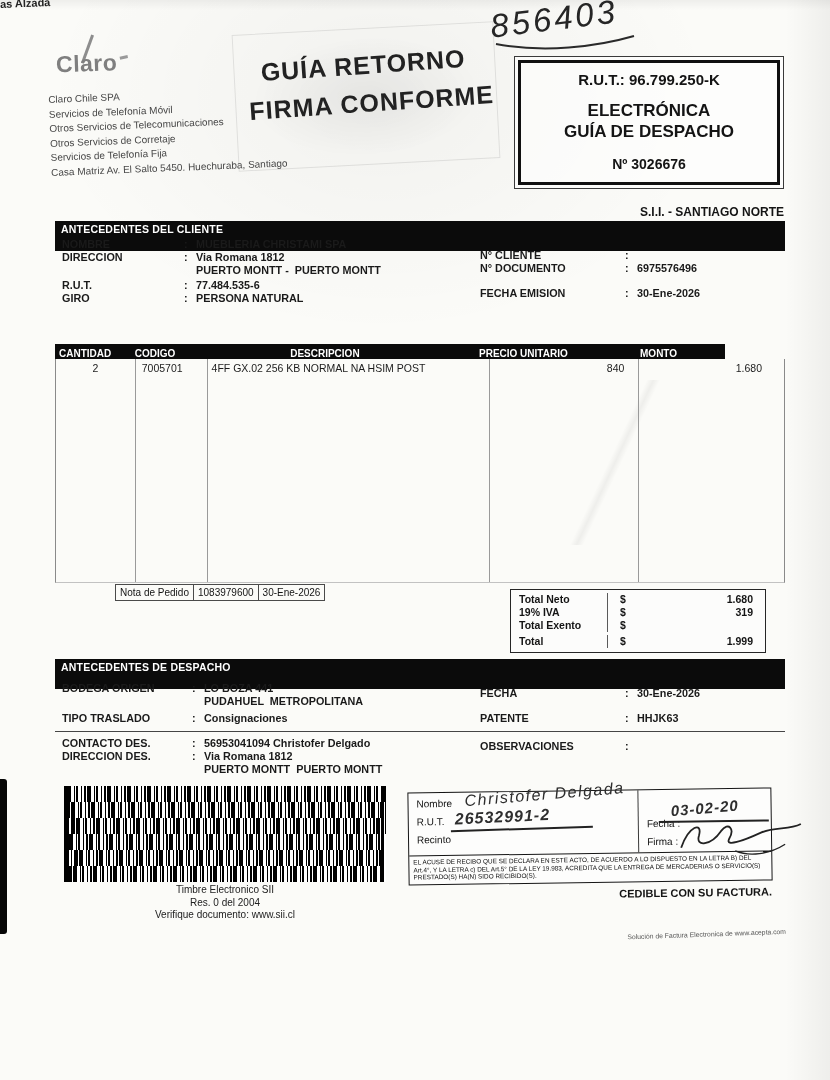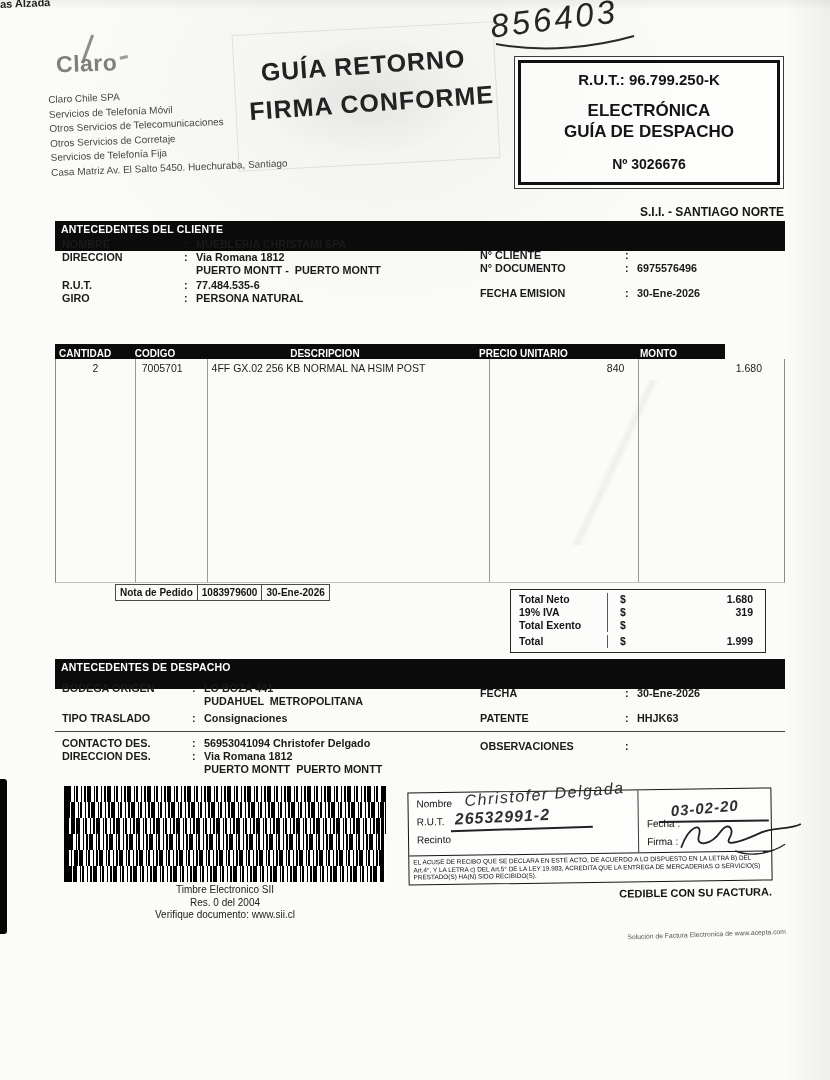--- a/index.html
+++ b/index.html
@@ -70,21 +70,21 @@
   .col { box-sizing:border-box; border-right:1px solid #9a9a9a; height:100%; font-size:10.5px; padding-top:3px; color:#1c1c1c; }
   .col:last-child { border-right:none; }
   .col.c1 { width:80px; text-align:center; }
   .col.c2 { width:72px; padding-left:6px; }
   .col.c3 { width:283px; padding-left:4px; }
   .col.c4 { width:150px; text-align:right; padding-right:14px; }
   .col.c5 { width:145px; text-align:right; padding-right:22px; }
 
   
   .ref-table { left:115px; top:584px; border-collapse:collapse; font-size:10px; }
-  .ref-table th, .ref-table td { border:1px solid #4a4a4a; padding:1px 4px; height:13px; text-align:center;font-weight:bold; }
+  .ref-table th, .ref-table td { border:1px solid #4a4a4a; padding:1px 4px; height:13px; text-align:center; }
   .ref-table th { font-weight:bold; }
   .ref-table .w1 { width:172px; } .ref-table .w2 { width:100px; } .ref-table .w3 { width:84px; }
 
   
   .totals-box { left:510px; top:589px; width:256px; border:1.5px solid #262626; padding:3px 0 4px; box-sizing:border-box; background:rgba(255,255,255,0.4); }
   .total-row { display:flex; font-size:10.5px; font-weight:bold; line-height:13px; }
   .total-row.last { margin-top:3px; }
   .total-label { width:88px; padding-left:8px; flex:none; }
   .total-cur { width:32px; border-left:1px solid #5a5a5a; padding-left:12px; box-sizing:border-box; flex:none; }
   .total-val { flex:1; text-align:right; padding-right:12px; }

